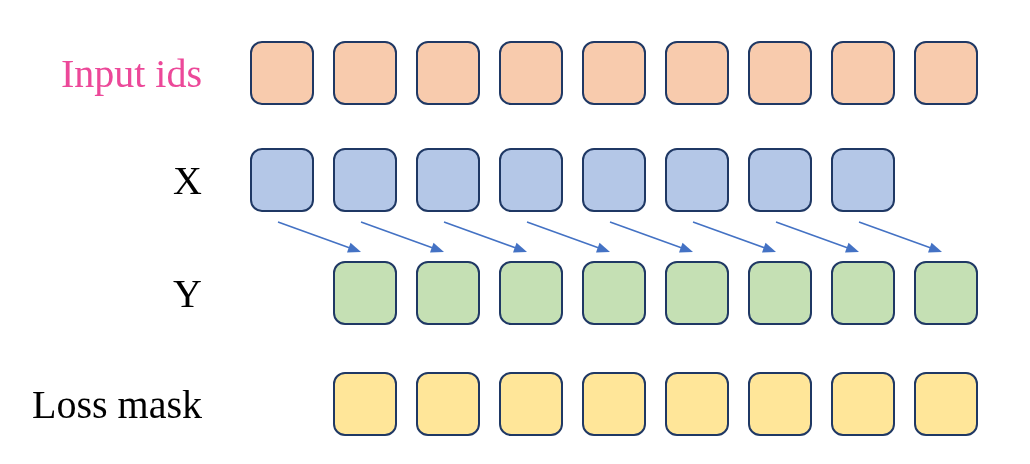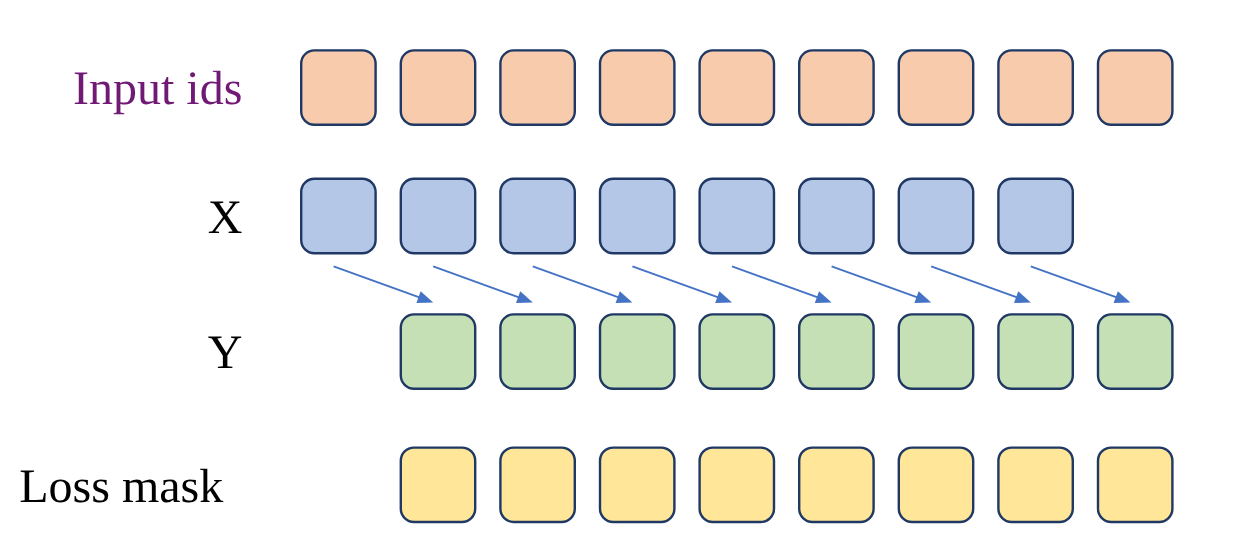--- a/index.html
+++ b/index.html
@@ -46,27 +46,27 @@
     left: 0;
     top: 0;
     pointer-events: none;
   }
 </style>
 </head>
 <body>
 
 <div class="canvas">
 
-  <div class="row-label" style="top: 41px; color: #701a75;">Input ids</div>
+  <div class="row-label" style="top: 41px; color: #ec4899;">Input ids</div>
 
   <div class="row-label" style="top: 148px; color: rgb(0, 0, 0);">X</div>
 
   <div class="row-label" style="top: 261px; color: rgb(0, 0, 0);">Y</div>
 
-  <div class="row-label" style="top: 372px; color: rgb(0, 0, 0); text-align: center;">Loss mask</div>
+  <div class="row-label" style="top: 372px; color: rgb(0, 0, 0);">Loss mask</div>
 
   <div class="boxes" style="top: 41px;">
       <div class="token-box" style="left: 0px; background: rgb(248, 203, 173); border-color: rgb(31, 56, 100);"></div>
       <div class="token-box" style="left: 83px; background: rgb(248, 203, 173); border-color: rgb(31, 56, 100);"></div>
       <div class="token-box" style="left: 166px; background: rgb(248, 203, 173); border-color: rgb(31, 56, 100);"></div>
       <div class="token-box" style="left: 249px; background: rgb(248, 203, 173); border-color: rgb(31, 56, 100);"></div>
       <div class="token-box" style="left: 332px; background: rgb(248, 203, 173); border-color: rgb(31, 56, 100);"></div>
       <div class="token-box" style="left: 415px; background: rgb(248, 203, 173); border-color: rgb(31, 56, 100);"></div>
       <div class="token-box" style="left: 498px; background: rgb(248, 203, 173); border-color: rgb(31, 56, 100);"></div>
       <div class="token-box" style="left: 581px; background: rgb(248, 203, 173); border-color: rgb(31, 56, 100);"></div>

